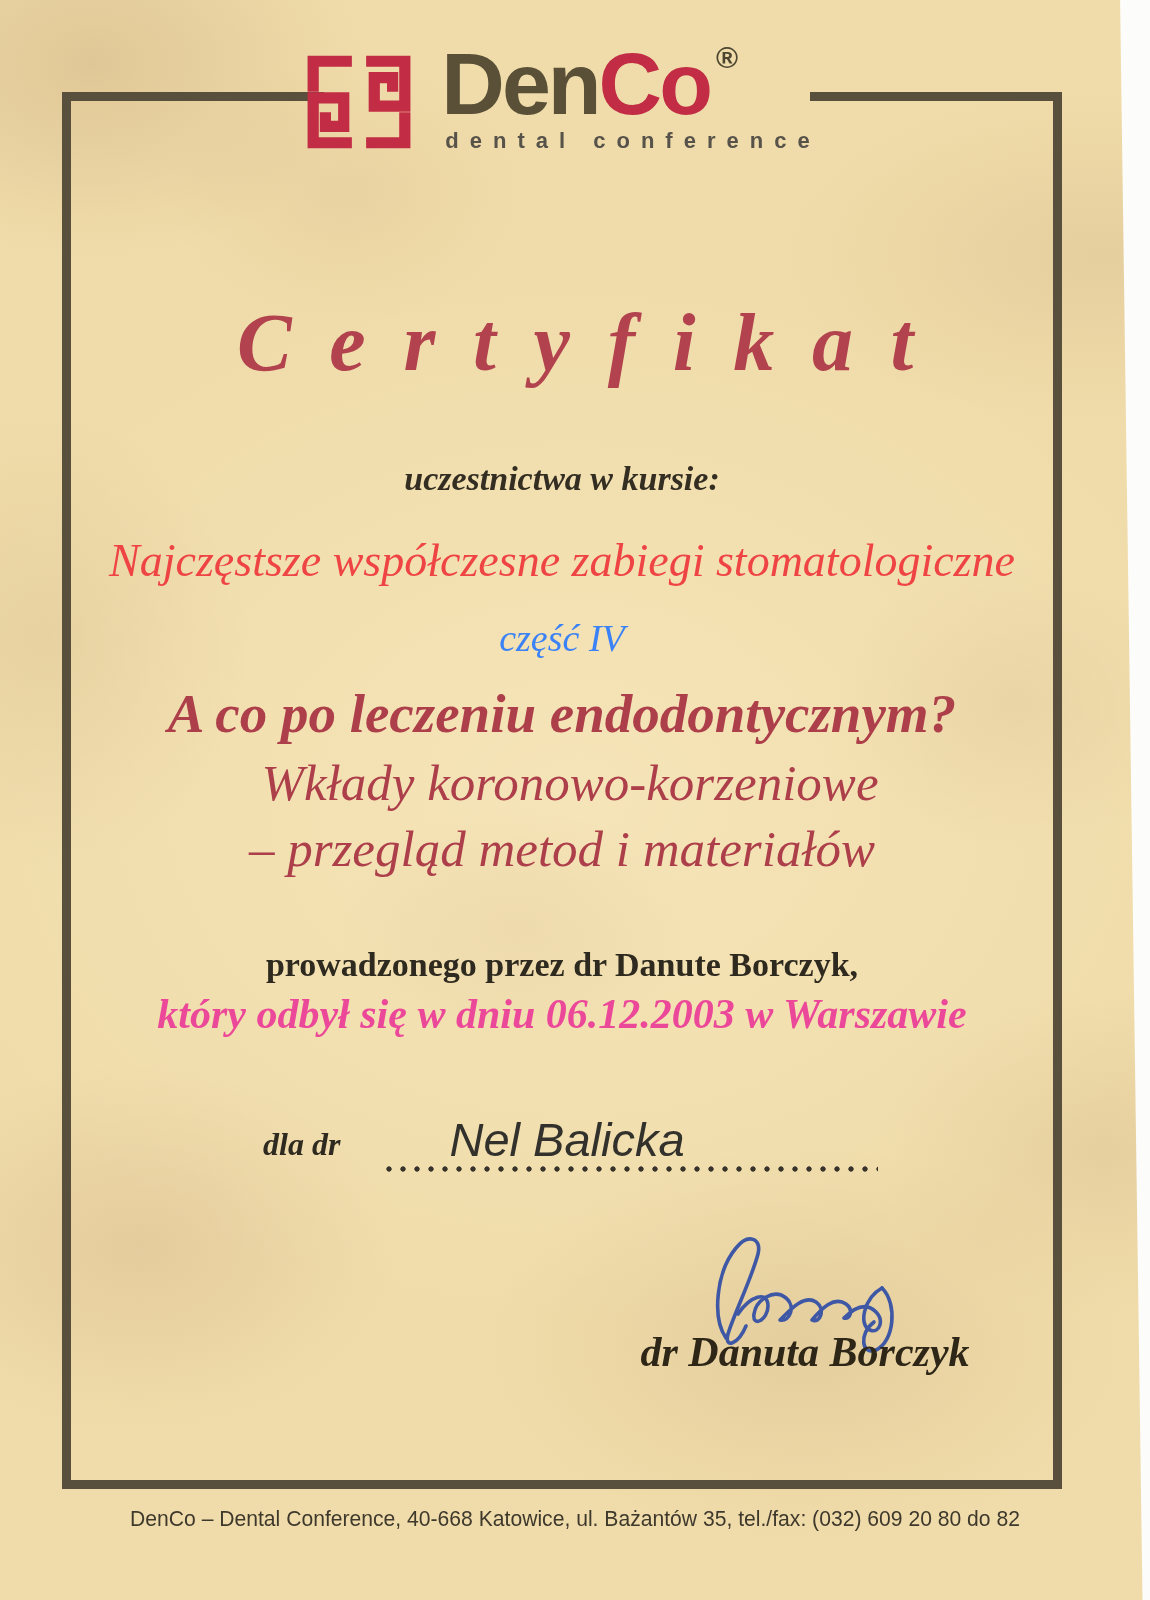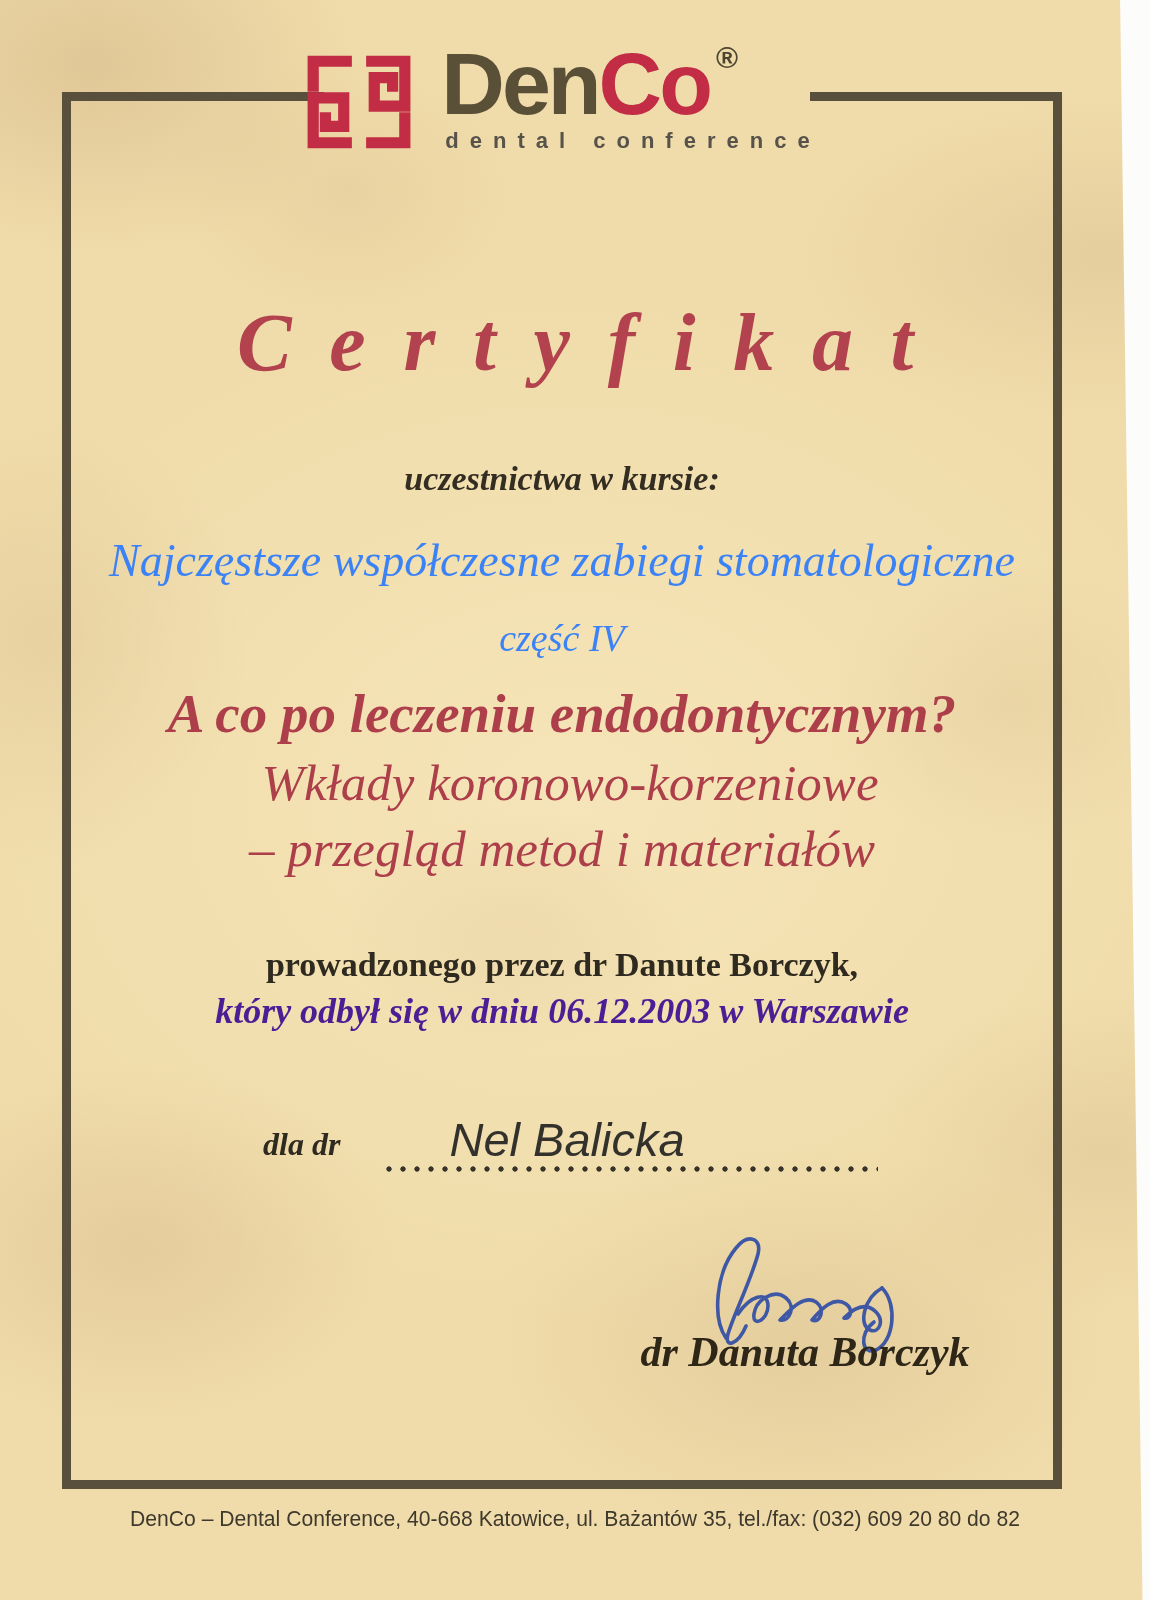--- a/index.html
+++ b/index.html
@@ -41,27 +41,27 @@
   #logo .wordmark{line-height:.88;font-weight:bold;font-size:88px;letter-spacing:-3px;white-space:nowrap;}
   #logo .den{color:#5a5037;}
   #logo .co{color:#c22c45;}
   #logo .reg{font-size:30px;font-weight:bold;color:#4c452f;vertical-align:46px;letter-spacing:0;margin-left:6px;}
   #logo .subtitle{font-size:22px;font-weight:bold;letter-spacing:11px;color:#57534a;margin-top:6px;padding-left:4px;}
 
   
   .cline{position:absolute;left:0;width:1124px;text-align:center;white-space:nowrap;}
   #title{top:296px;font-style:italic;font-weight:600;font-size:82px;letter-spacing:.46em;color:#b2434e;padding-left:32px;}
   #intro{top:460px;font-style:italic;font-weight:700;font-size:34px;color:#332d22;}
-  #series{top:534px;font-style:italic;font-size:46px;color:#3b82f6;}
+  #series{top:534px;font-style:italic;font-size:46px;color:#ef4444;}
   #part{top:616px;font-style:italic;font-size:38px;color:#3b82f6;}
   #t1{top:682px;font-style:italic;font-weight:700;font-size:55px;color:#ad3f4b;}
   #t2{top:754px;font-style:italic;font-size:51px;color:#ad3f4b;padding-left:8px;}
   #t3{top:820px;font-style:italic;font-size:51px;color:#ad3f4b;}
   #cond1{top:946px;font-weight:600;font-size:34px;color:#2f2a1f;}
-  #cond2{top:990px;font-style:italic;font-weight:600;font-size:36px;color:#4c1d95;}
+  #cond2{top:990px;font-style:italic;font-weight:600;font-size:42px;color:#ec4899;}
 
   
   #recipient-label{position:absolute;left:263px;top:1126px;font-style:italic;font-weight:600;
     font-size:32px;color:#2f2a1f;}
   #dotted-line{position:absolute;left:386px;top:1166px;width:492px;height:8px;
     background-image:radial-gradient(circle at 3px 3px,#38332a 2.3px,transparent 3px);
     background-size:14px 8px;background-repeat:repeat-x;}
   #recipient-name{position:absolute;left:392px;top:1112px;width:350px;text-align:center;
     font-family:"Liberation Sans",sans-serif;font-style:italic;font-size:47px;color:#33312c;white-space:nowrap;}
 

